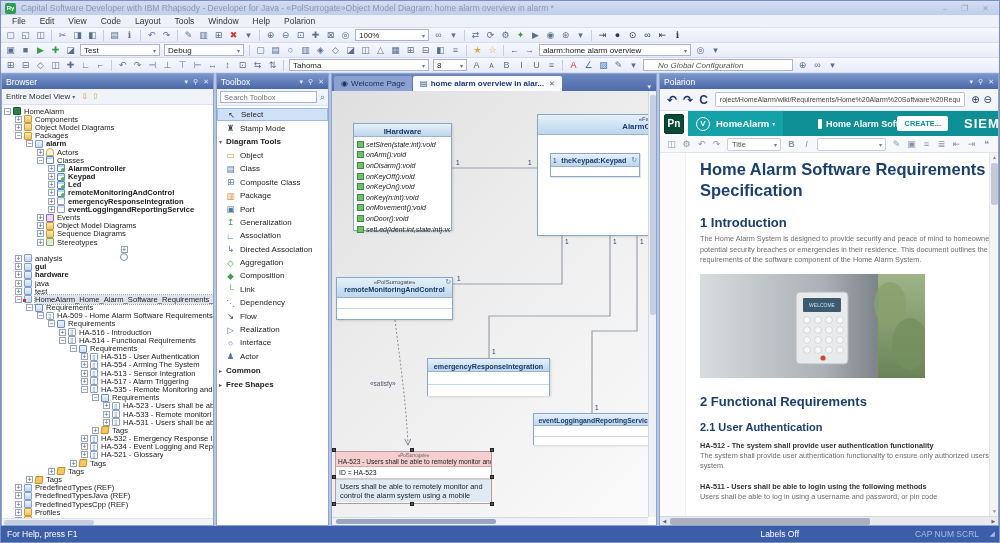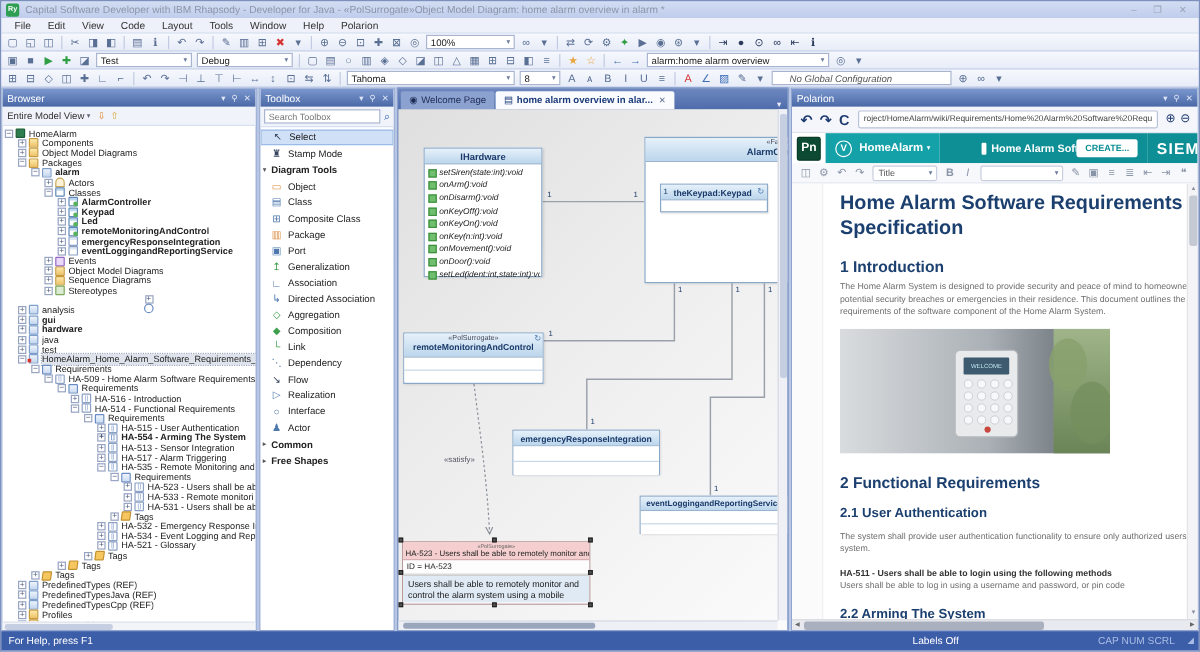--- a/index.html
+++ b/index.html
@@ -513,21 +513,21 @@
         <div class="trow" style="padding-left: 66px;">
           <span class="exp">−</span>
           <span class="ic ic-reqf"></span>
           <span class="lbl">Requirements</span>
         </div>
         <div class="trow" style="padding-left: 77px;">
           <span class="exp">+</span>
           <span class="ic ic-req"></span>
           <span class="lbl">HA-515 - User Authentication</span>
         </div>
-        <div class="trow" style="padding-left: 77px; font-weight: bold;">
+        <div class="trow" style="padding-left: 77px;">
           <span class="exp">+</span>
           <span class="ic ic-req"></span>
           <span class="lbl">HA-554 - Arming The System</span>
         </div>
         <div class="trow" style="padding-left: 77px;">
           <span class="exp">+</span>
           <span class="ic ic-req"></span>
           <span class="lbl">HA-513 - Sensor Integration</span>
         </div>
         <div class="trow" style="padding-left: 77px;">
@@ -999,20 +999,21 @@
               </div>
             </div>
             <div class="doc-row">
               <div class="doc-content">
                 <div class="doc-h2">2.1 User Authentication</div>
               </div>
             </div>
             <div class="doc-row">
               <div class="doc-content">
                 <div class="req-entry">
+                  <div class="rt">HA-512 - The system shall provide user authentication functionality</div>
                   <div class="doc-line">The system shall provide user authentication functionality to ensure only authorized users can access and control</div>
                   <div class="doc-line">system.</div>
                 </div>
               </div>
             </div>
             <div class="doc-row">
               <div class="doc-content">
                 <div class="req-entry">
                   <div class="rt">HA-511 - Users shall be able to login using the following methods</div>
                   <div class="doc-line">Users shall be able to log in using a username and password, or pin code</div>

